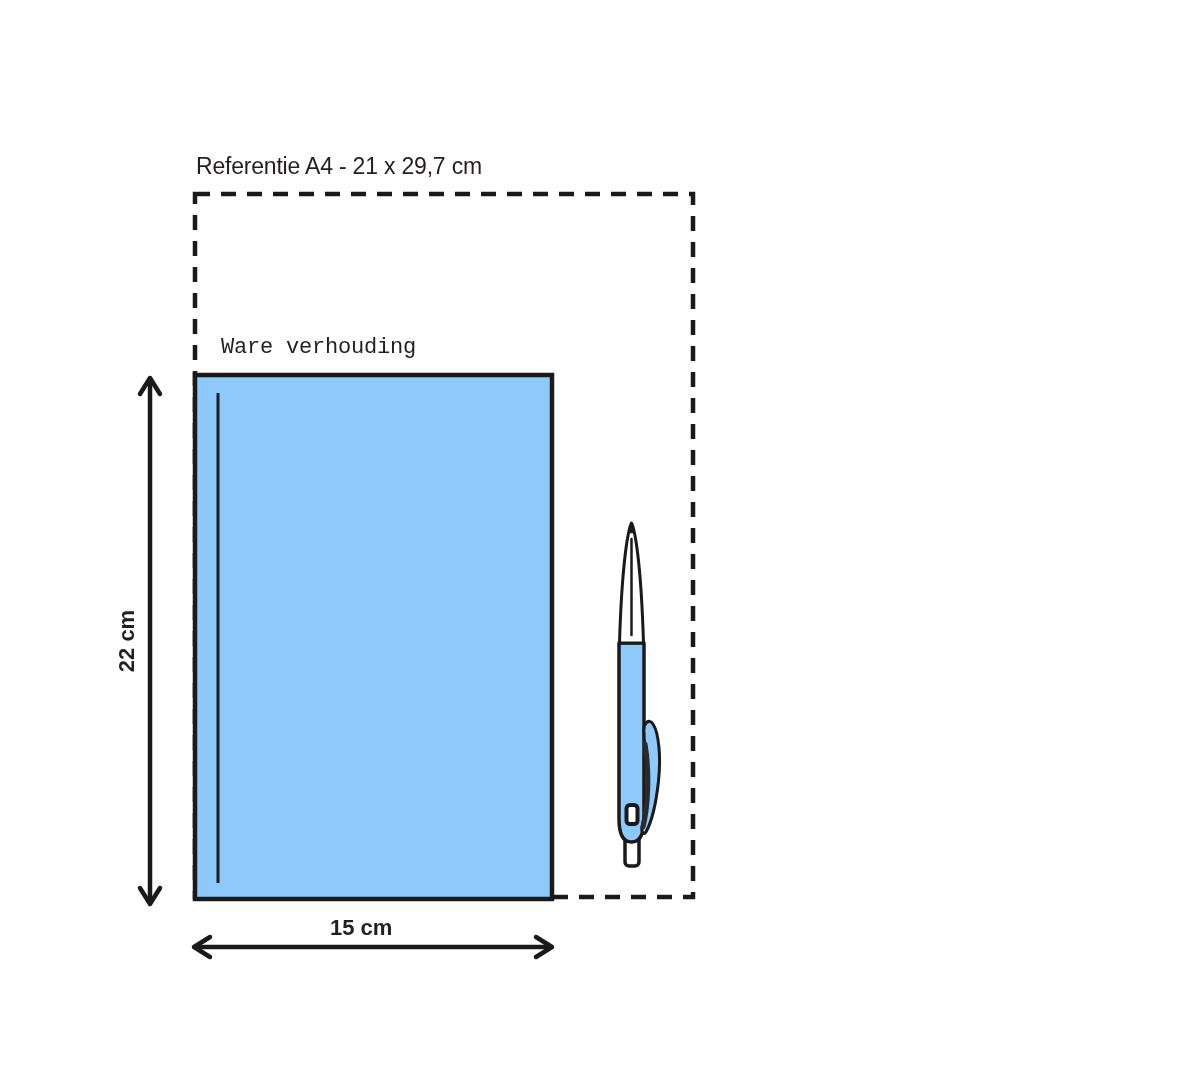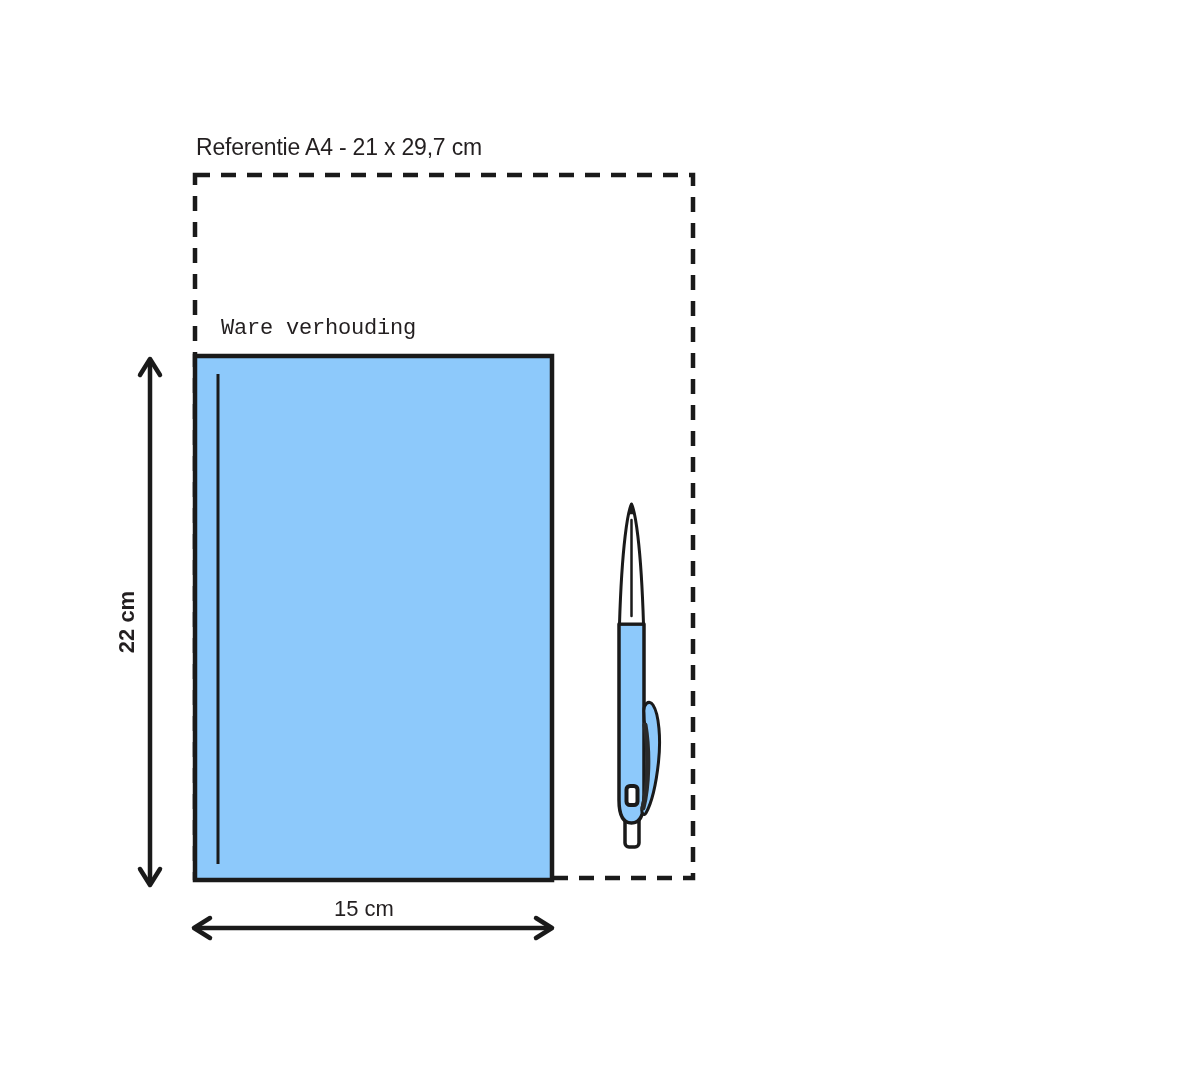--- a/index.html
+++ b/index.html
@@ -4,40 +4,40 @@
 <style>
   html, body { margin: 0; padding: 0; }
   body {
     width: 1200px; height: 1066px;
     background: #ffffff;
     font-family: "Liberation Sans", sans-serif;
     color: #231f20;
     position: relative;
     overflow: hidden;
   }
-  .canvas { position: absolute; inset: 0; }
+  .canvas { position: absolute; inset: 0; margin-top: 19px; }
   .label { position: absolute; white-space: nowrap; color: #231f20; }
 
   #ref-title   { left: 196px; top: 134px; font-size: 23px; letter-spacing: -0.2px; }
   #scale-label { left: 221px; top: 316px; font-size: 22px; letter-spacing: -0.2px; font-family: Liberation Mono, monospace; }
 
   #a4-outline { position: absolute; left: 191px; top: 171px; }
   #book       { position: absolute; left: 191px; top: 352px; }
   #pen        { position: absolute; left: 600px; top: 498px; }
   #v-dim      { position: absolute; left: 130px; top: 352px; }
   #h-dim      { position: absolute; left: 186px; top: 913px; }
 
   #height-label {
     left: 87px; top: 609px; width: 80px; height: 26px;
     text-align: center; font-size: 22px; font-weight: 600;
     transform: rotate(-90deg); transform-origin: center;
   }
   #width-label {
-    left: 314px; top: 896px; width: 100px;
-    text-align: center; font-size: 22px; font-weight: 400;
+    left: 330px; top: 896px; width: 100px;
+    text-align: left; font-size: 22px; font-weight: 700;
   }
 </style>
 </head>
 <body>
 
 <div class="canvas">
 
   <div id="ref-title" class="label">Referentie A4 - 21 x 29,7 cm</div>
 
   <svg id="a4-outline" width="508" height="712" viewBox="0 0 508 712">

